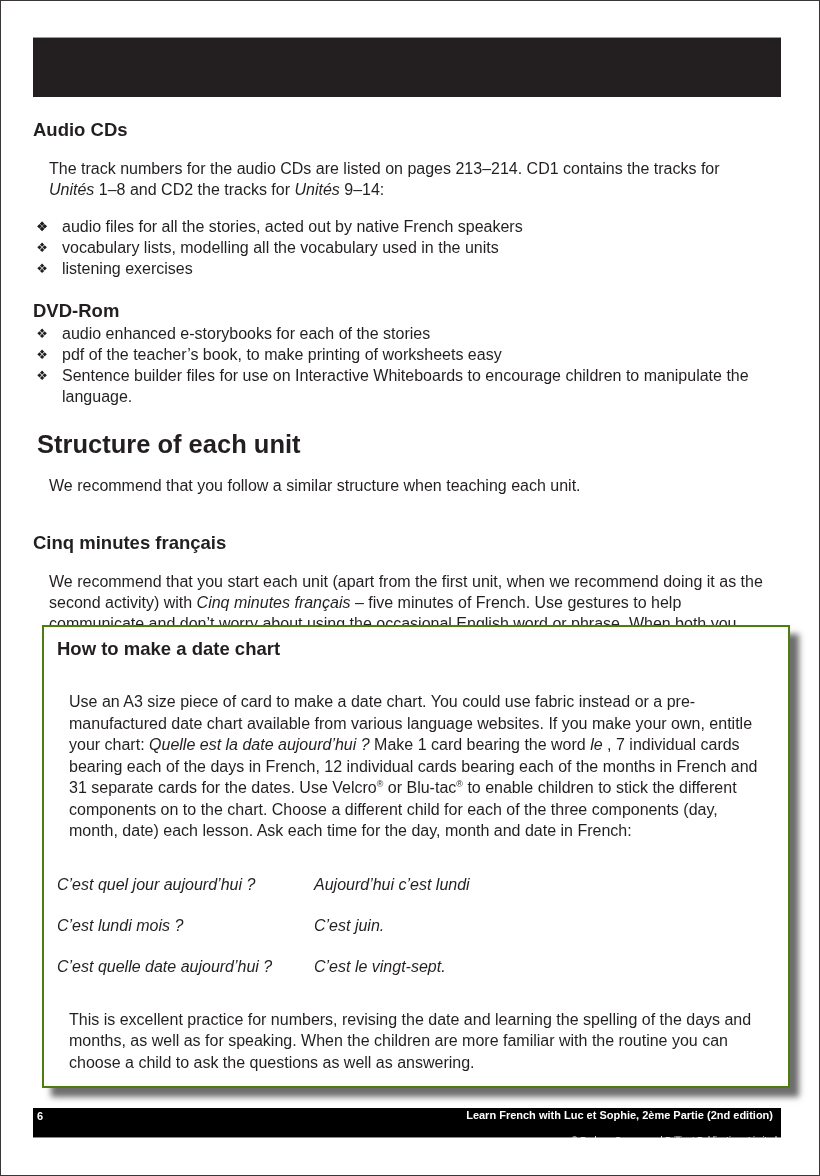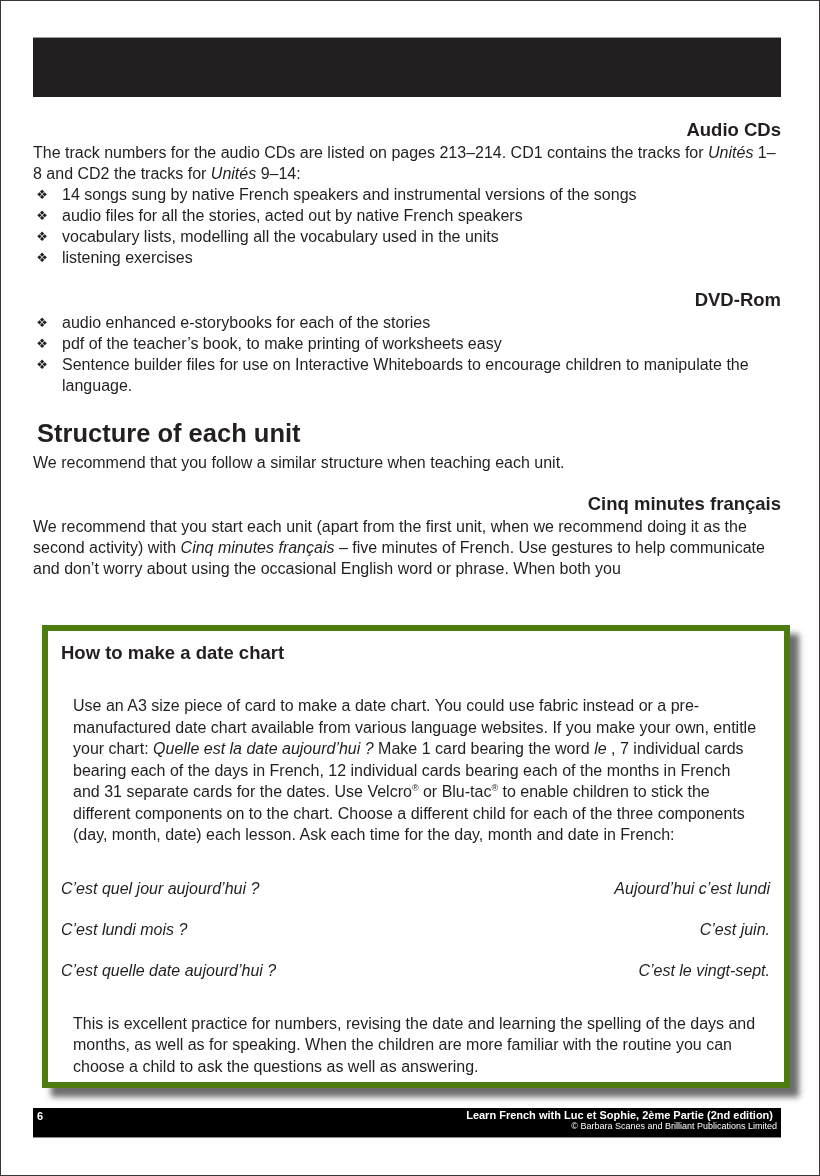--- a/index.html
+++ b/index.html
@@ -3,61 +3,61 @@
 <meta charset="utf-8">
 <style>
   html, body { margin: 0; padding: 0; background: #ffffff; }
   body { width: 820px; height: 1176px; position: relative; overflow: hidden;
          font-family: "Liberation Sans", sans-serif; color: #231f20; }
   .page-border { position: absolute; left: 0; top: 0; width: 818px; height: 1174px;
                  border: 1px solid #3a3536; }
   .header-bar { position: absolute; left: 33px; top: 37px; width: 748px; height: 60px;
                 background: #231f20; border-top: 1px solid #9a9a9a; box-sizing: border-box; }
   .content { position: absolute; left: 33px; top: 118px; width: 748px; }
-  h2.sub { font-size: 18.5px; font-weight: bold; margin: 0; line-height: 24px; text-align: right; }
+  h2.sub { font-size: 18.5px; font-weight: bold; margin: 0; line-height: 24px; }
   h1.section { font-size: 25.5px; font-weight: bold; margin: 4px; line-height: 30px; }
-  p.body { font-size: 16px; line-height: 21px; margin: 0; }
+  p.body { font-size: 16px; line-height: 21px; margin: 16px; }
   ul.diamond { list-style: none; margin: 0; padding: 0; }
   ul.diamond li { position: relative; padding-left: 29px; font-size: 16px; line-height: 21px; }
   ul.diamond li .bullet { position: absolute; left: 0; top: 0; width: 18px; font-size: 13px;
                           color: #231f20; text-align: center; }
   .gap-sm { height: 20px; }
   .gap-md { height: 18px; }
   .gap-lg { height: 19px; }
   em { font-style: italic; }
 
   .box { position: absolute; left: 42px; top: 625px; width: 748px; height: 463px;
-         box-sizing: border-box; border: 6px solid #4d7c0f; background: #ffffff;
+         box-sizing: border-box; border: 2px solid #4d7c0f; background: #ffffff;
          box-shadow: 9px 9px 6px rgba(60,60,60,0.75); padding: 10px 14px 0 13px; }
   .box h3 { font-size: 18.5px; font-weight: bold; margin: 0; line-height: 24px; }
   .box p { font-size: 16px; line-height: 21.5px; margin: 12px; }
   .box .gap { height: 18px; }
-  .qa-row { display: flex; font-size: 16px; line-height: 21px; font-style: italic; justify-content: space-between; }
+  .qa-row { display: flex; font-size: 16px; line-height: 21px; font-style: italic; }
   .qa-row .q { width: 257px; }
   .qa-gap { height: 20px; }
   sup.reg { font-size: 9px; vertical-align: super; line-height: 0; }
 
   .footer-bar { position: absolute; left: 33px; top: 1108px; width: 748px; height: 30px;
                 background: #000000; border-bottom: 1px solid #8a8a8a; box-sizing: border-box; color: #ffffff; }
   .footer-page { position: absolute; left: 4px; top: 2px; font-size: 11px; font-weight: bold; }
   .footer-title { position: absolute; right: 8px; top: 1px; font-size: 11px; font-weight: bold; }
-  .footer-copy { position: absolute; right: 4px; top: 13px; font-size: 9px; }
+  .footer-copy { position: absolute; right: 4px; top: 27px; font-size: 9px; }
 </style>
 </head>
 <body>
 
 <div class="page-border"></div>
 <div class="header-bar"></div>
 
 <div class="content">
   <section>
     <h2 class="sub">Audio CDs</h2>
     <p class="body"><span>The track numbers for the audio CDs are listed on pages 213–214. CD1 contains the tracks for </span><em>Unités</em><span> 1–8 and CD2 the tracks for </span><em>Unités</em><span> 9–14:</span></p>
     <ul class="diamond">
-      <li><span class="bullet">❖</span><span>14 songs sung by native French speakers and instrumental versions of the songs</span></li>
+      <li><span class="bullet">❖</span></li>
       <li><span class="bullet">❖</span><span>audio files for all the stories, acted out by native French speakers</span></li>
       <li><span class="bullet">❖</span><span>vocabulary lists, modelling all the vocabulary used in the units</span></li>
       <li><span class="bullet">❖</span><span>listening exercises</span></li>
     </ul>
   </section>
 
   <div class="gap-sm"></div>
 
   <section>
     <h2 class="sub">DVD-Rom</h2>

